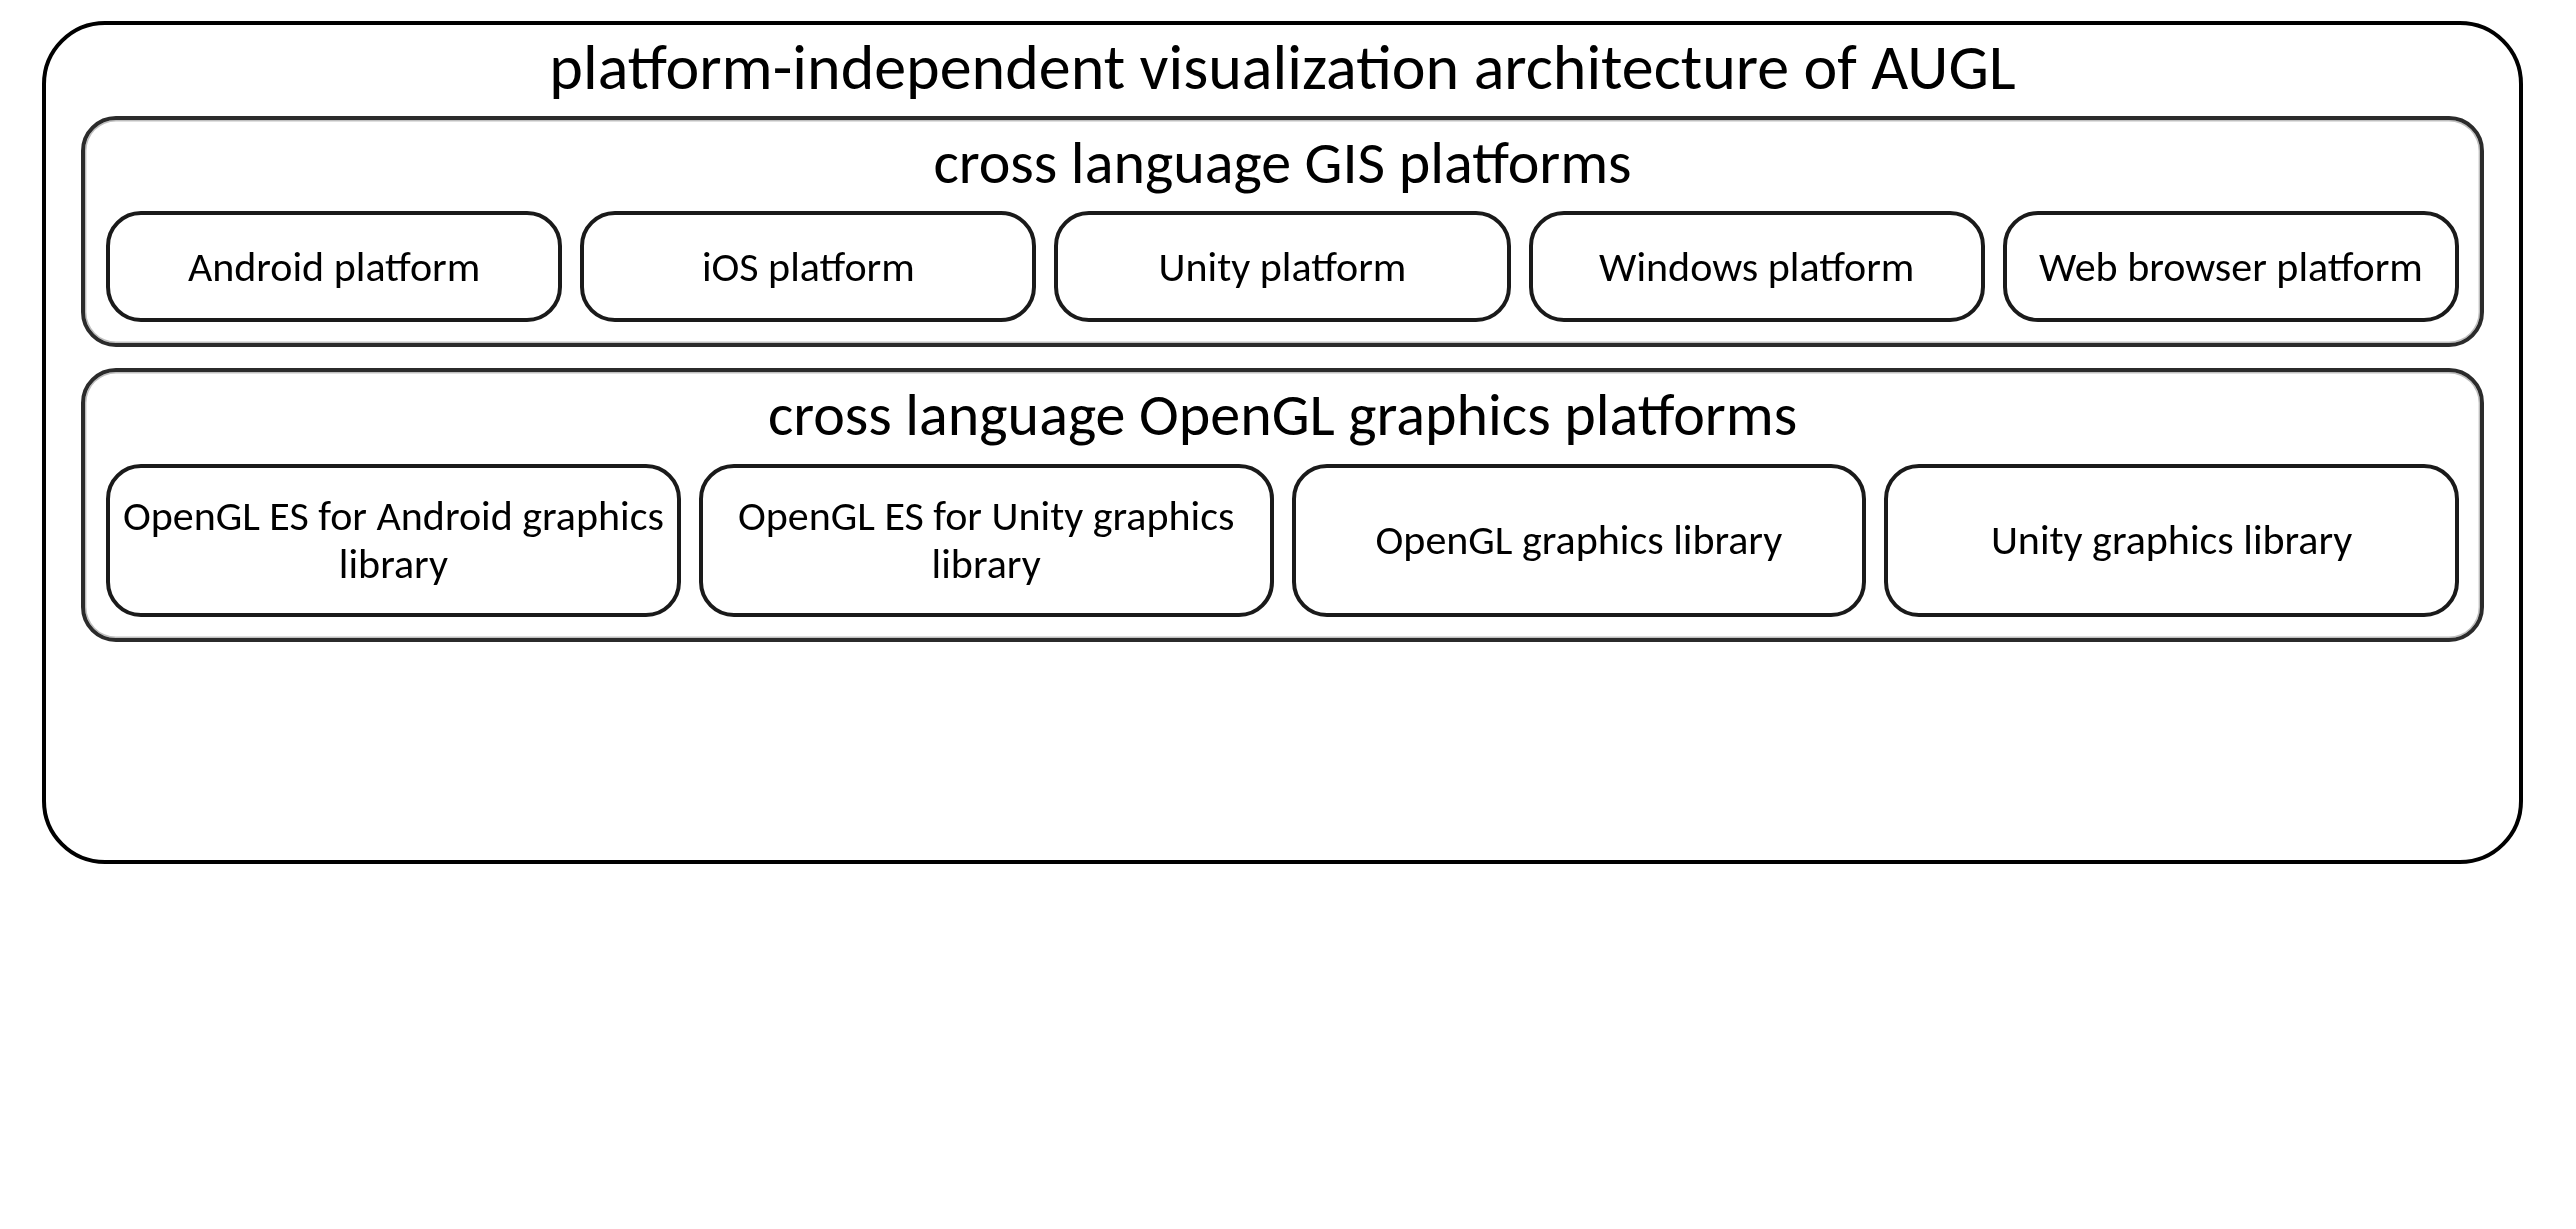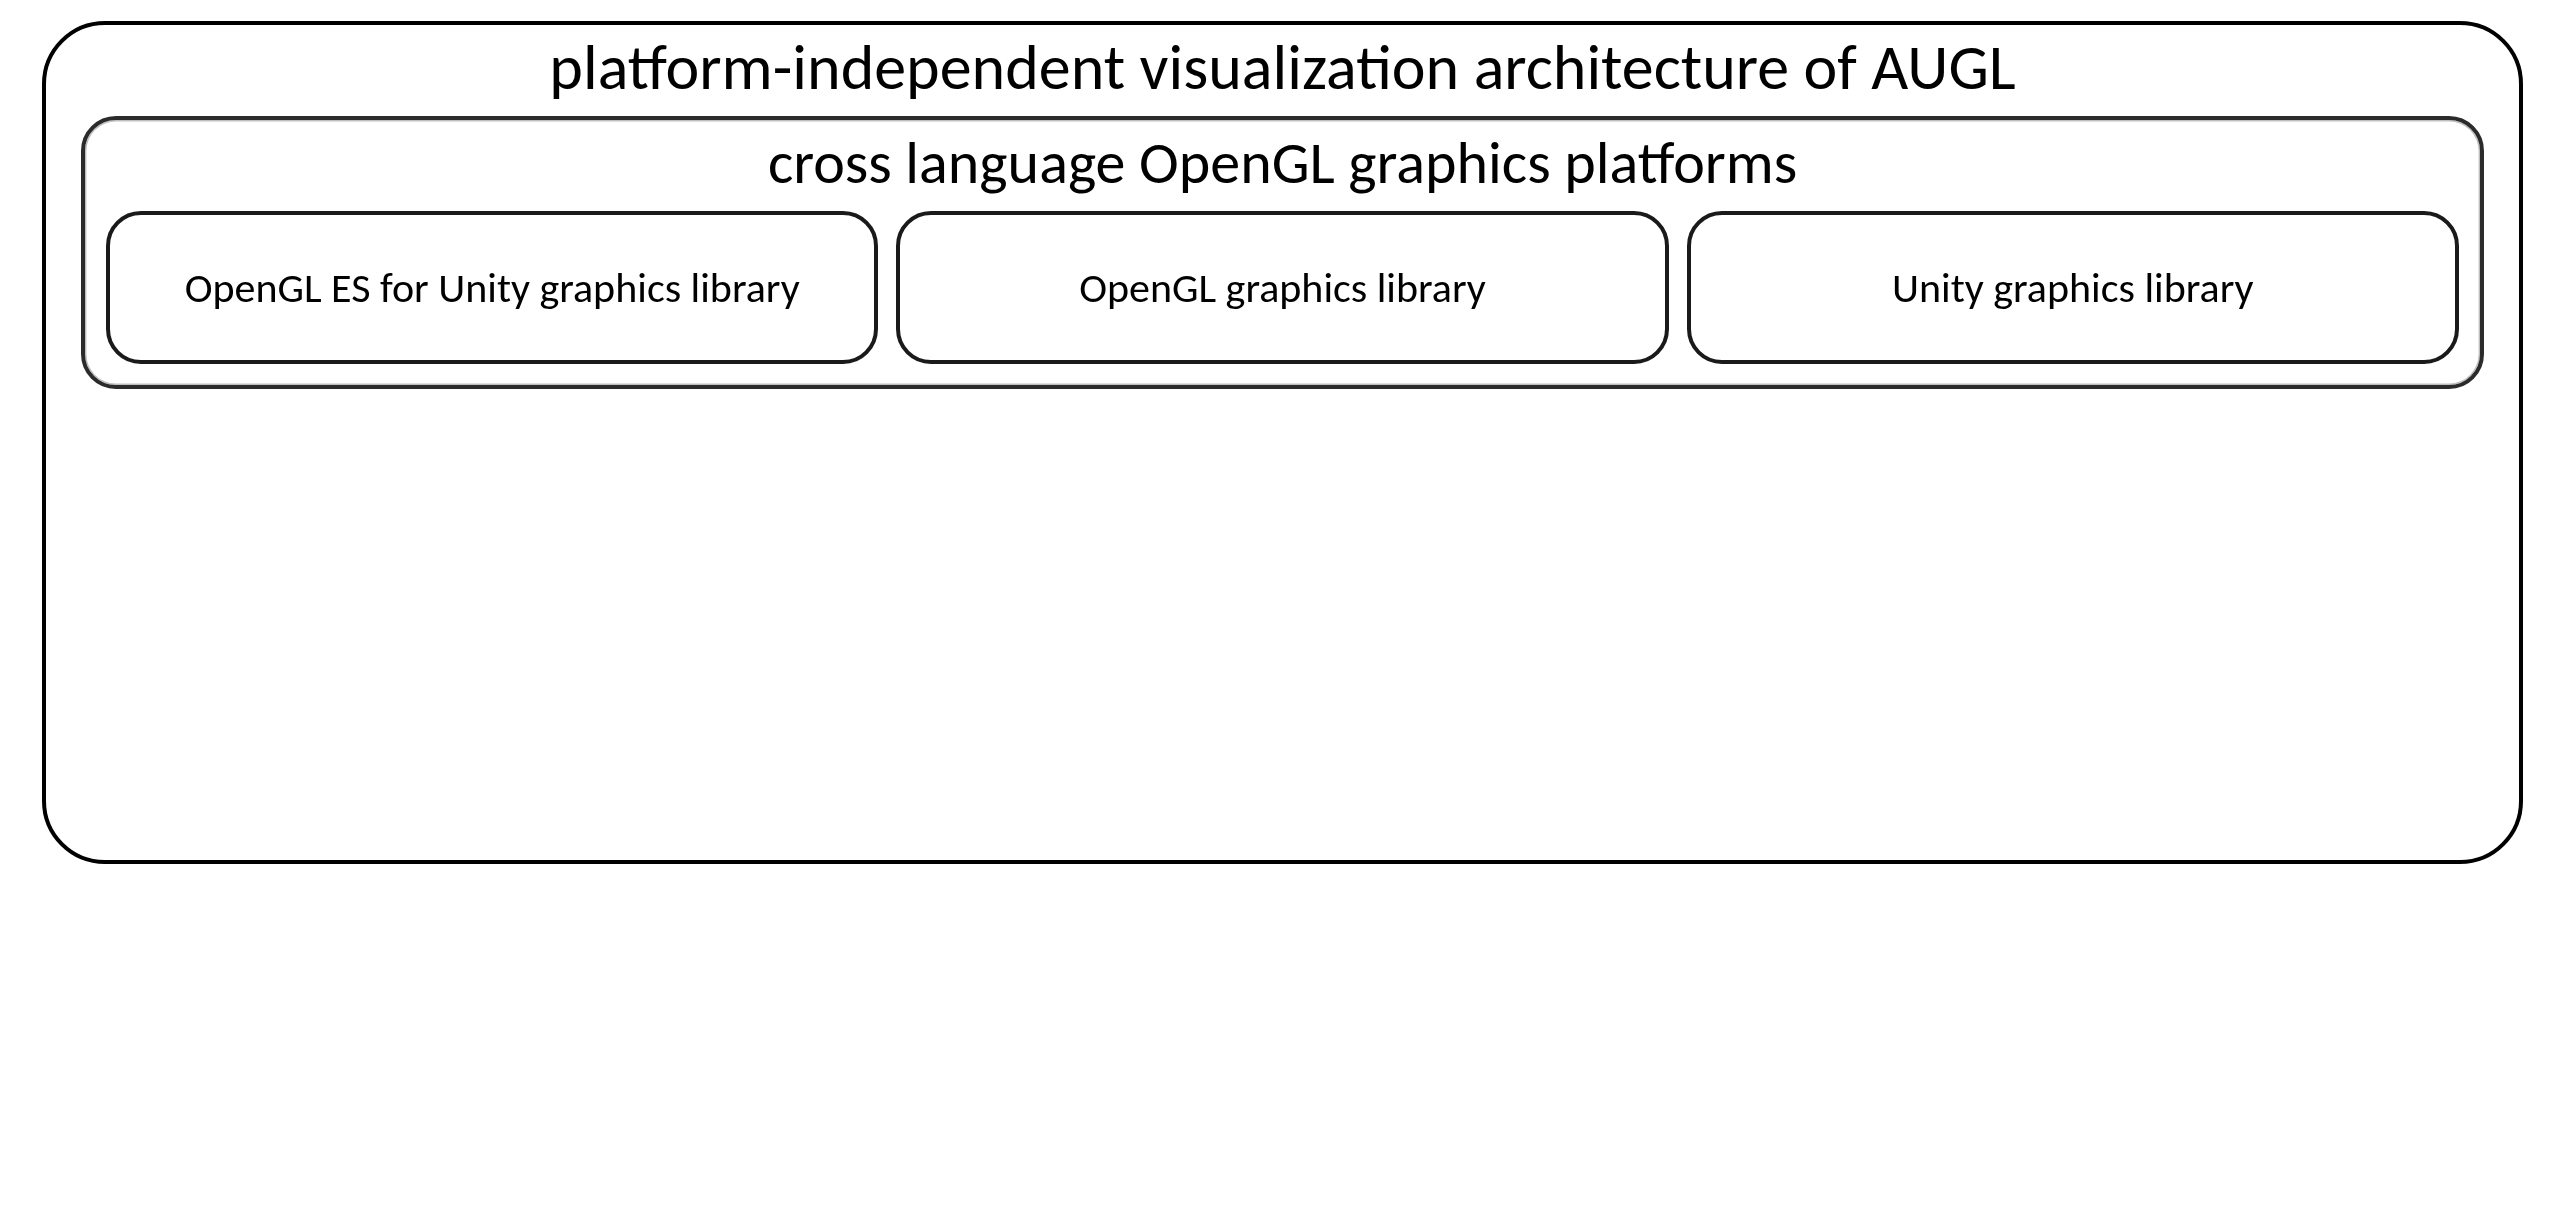--- a/index.html
+++ b/index.html
@@ -69,24 +69,35 @@
     padding: 14px 14px;
     margin-top: 14px;
   }
 </style>
 </head>
 <body>
 
 <div class="outer">
   <div class="outer-title">platform-independent visualization architecture of AUGL</div>
 
+  <div class="section">
+    <div class="section-title">cross language GIS platforms</div>
+    <div class="row">
+      <div class="card">Android platform</div>
+      <div class="card">iOS platform</div>
+      <div class="card">Unity platform</div>
+      <div class="card">Windows platform</div>
+      <div class="card">Web browser platform</div>
+    </div>
+  </div>
 
   <div class="section">
     <div class="section-title">cross language OpenGL graphics platforms</div>
     <div class="row">
+      <div class="card tall">OpenGL ES for Android graphics library</div>
       <div class="card tall">OpenGL ES for Unity graphics library</div>
       <div class="card tall">OpenGL graphics library</div>
       <div class="card tall">Unity graphics library</div>
     </div>
   </div>
 
 </div>
 
 
 </body></html>

